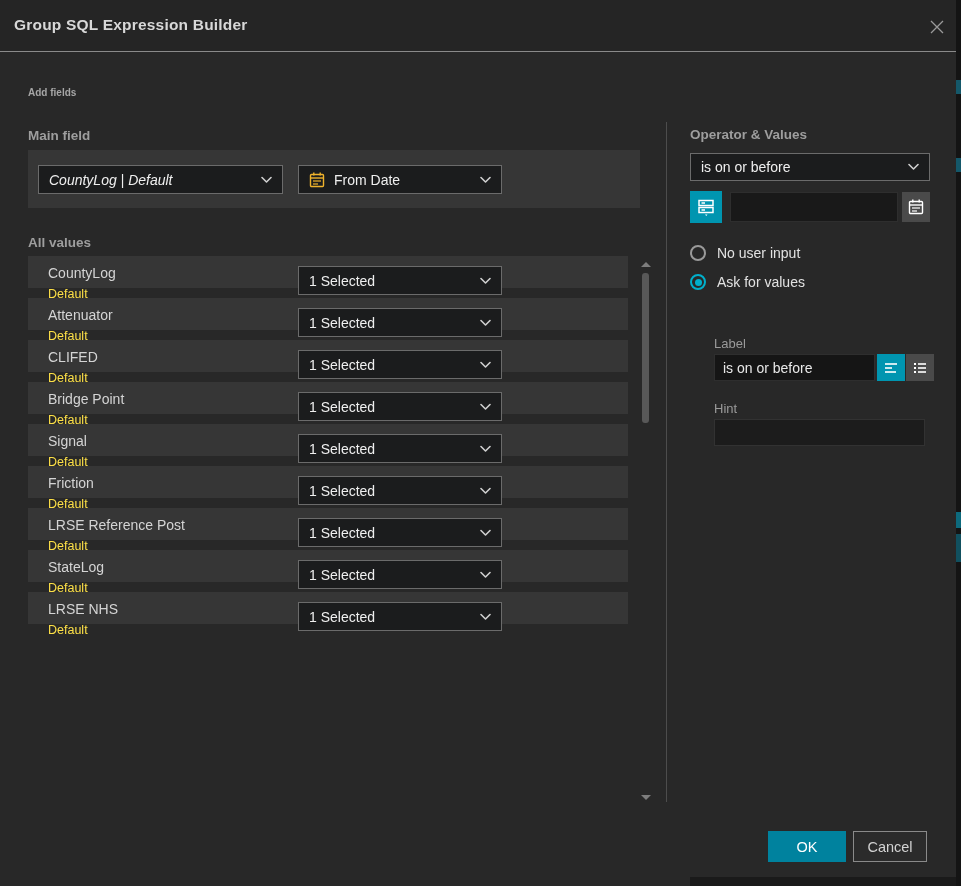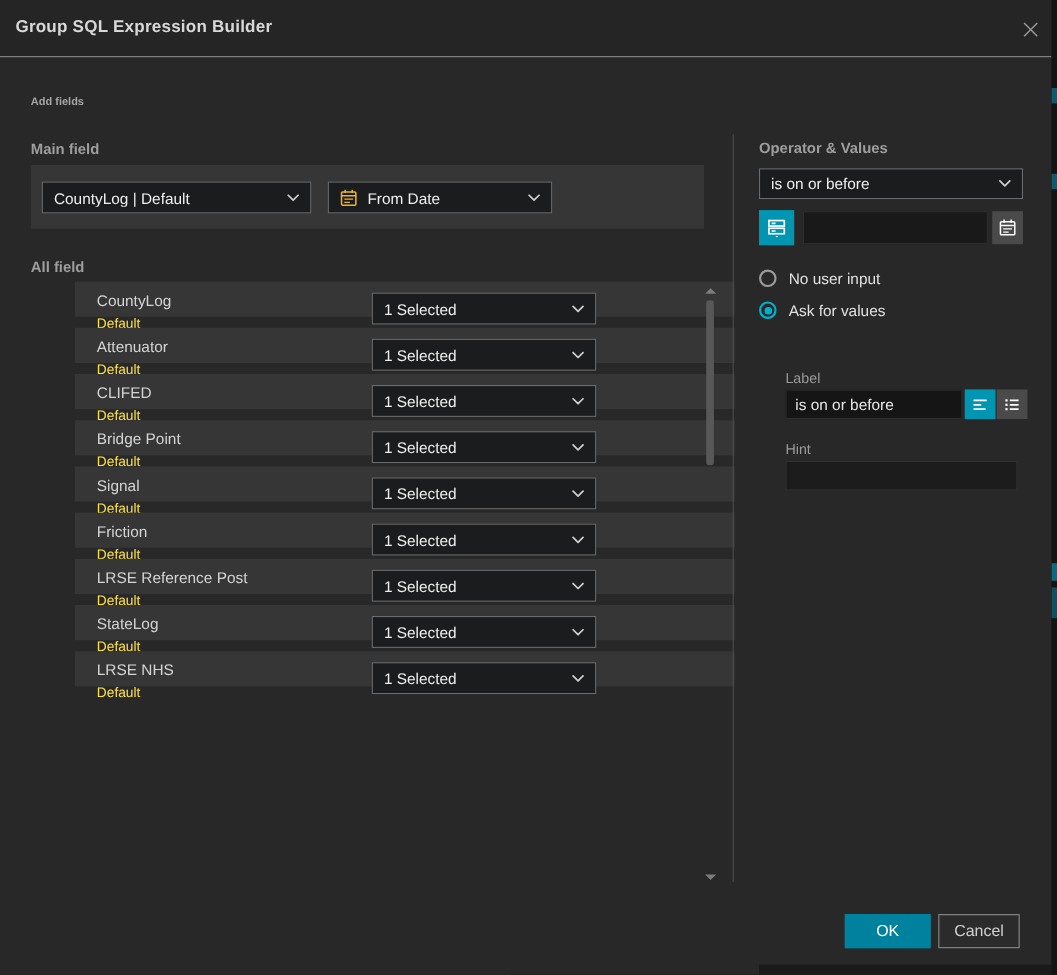--- a/index.html
+++ b/index.html
@@ -24,26 +24,26 @@
   .h-operator { position:absolute; left:690px; top:127px; }
   
   .dropdown {
     position:absolute; height:29px; background:#1b1c1d; border:1px solid #6b6b6b;
     display:flex; align-items:center; padding:0 10px; cursor:pointer;
   }
   .dropdown .dd-text { font-size:14px; color:#efefef; white-space:nowrap; overflow:hidden; flex:1; }
   .dropdown .chev { flex:none; margin-left:8px; }
   
   .main-panel { position:absolute; left:28px; top:150px; width:612px; height:58px; background:#363636; }
-  .dd-layer { left:10px; top:15px; width:245px; }
+  .dd-layer { left:10px; top:15px; width:245px;font-style:italic; }
   .dd-field { left:270px; top:15px; width:204px; }
   .dd-field .cal { margin-right:9px; flex:none; display:flex; }
   
   .list { position:absolute; left:28px; top:256px; width:600px; }
-  .frow { position:relative; width:600px; height:32px; background:#363636; margin-bottom:10px;margin-left:40px; }
+  .frow { position:relative; width:600px; height:32px; background:#363636; margin-bottom:10px; }
   .frow .fname { position:absolute; left:20px; top:9px;  font-size:14px;   color:#d4d4d4; }
   .frow .fsub  { position:absolute; left:20px; top:31px; font-size:12.5px; color:#fde047; }
   .frow .dropdown { left:270px; top:10px; width:204px; }
   
   .scrollbar { position:absolute; left:639px; top:258px; width:14px; height:544px; }
   .sb-arrow-up, .sb-arrow-down { position:absolute; left:2px; width:0; height:0; border-left:5px solid transparent; border-right:5px solid transparent; cursor:pointer; }
   .sb-arrow-up   { top:4px;    border-bottom:5px solid #7d7d7d; }
   .sb-arrow-down { bottom:2px; border-top:5px solid #7d7d7d; }
   .sb-thumb { position:absolute; left:3px; top:15px; width:7px; height:150px; background:#585858; border-radius:3px; cursor:grab; }
   
@@ -108,21 +108,21 @@
     <div class="title">Group SQL Expression Builder</div>
     <div class="close-btn">
       <svg width="18" height="18" viewBox="0 0 18 18">
         <path d="M3 3 L15 15 M15 3 L3 15" stroke="#9a9a9a" stroke-width="1.3"></path>
       </svg>
     </div>
   </div>
 
   <div class="h-addfields">Add fields</div>
   <div class="h-sub h-mainfield">Main field</div>
-  <div class="h-sub h-allfields">All field</div>
+  <div class="h-sub h-allfields">All values</div>
   <div class="h-sub h-operator">Operator &amp; Values</div>
 
   <div class="main-panel">
     <div class="dropdown dd-layer">
       <span class="dd-text">CountyLog | Default</span>
       <svg class="chev" width="11" height="8" viewBox="0 0 11 8">
           <use href="#ico-chevron"></use>
         </svg>
     </div>
     <div class="dropdown dd-field">

